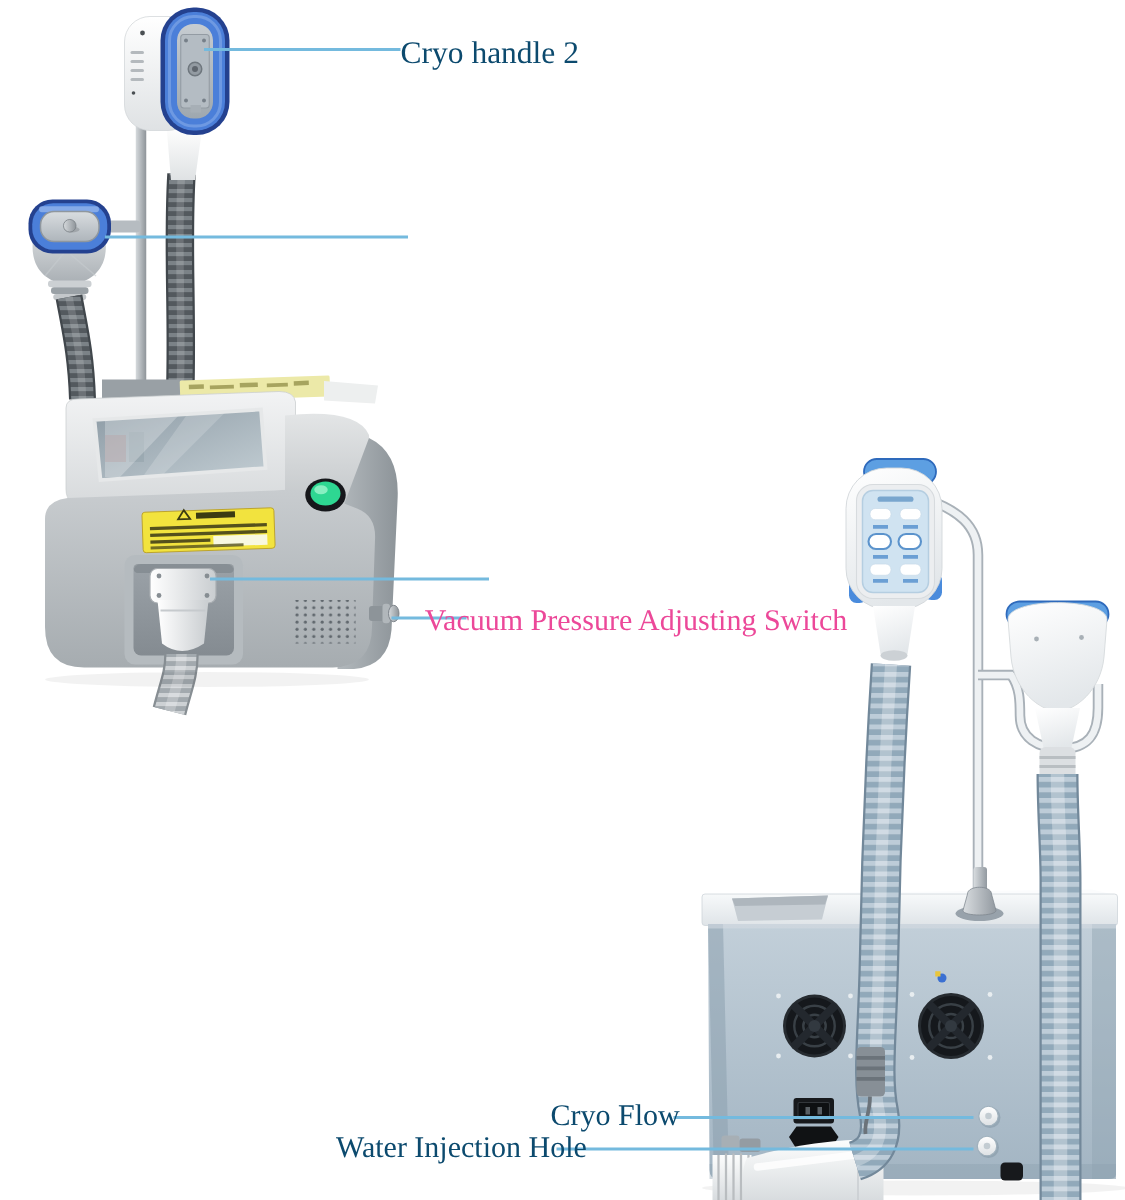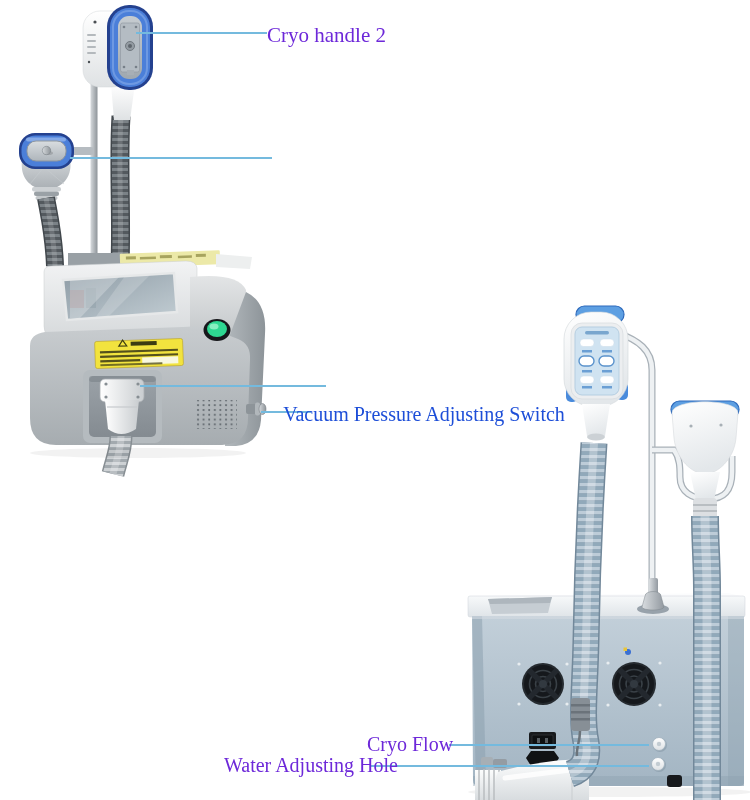--- a/index.html
+++ b/index.html
@@ -1,22 +1,22 @@
 <!DOCTYPE html>
 <html><head>
 <meta charset="utf-8">
 <style>
   html,body{margin:0;padding:0;background:#ffffff;}
   #stage{position:relative;width:750px;height:800px;background:#ffffff;overflow:hidden;
          font-family:"Liberation Serif", serif;}
   .art{position:absolute;}
-  .lbl{position:absolute;font:20px/1.25 "Liberation Serif", serif;color:#6d28d9;white-space:nowrap;}
+  .lbl{position:absolute;font:20px/1.25 "Liberation Serif", serif;color:#0c4a6e;white-space:nowrap;}
   .lbl.big{font-size:21px;}
   .vacblock{position:absolute;left:278px;top:401px;width:292px;text-align:center;
-            font:20px/27px "Liberation Serif", serif;color:#1d4ed8;}
+            font:20px/27px "Liberation Serif", serif;color:#ec4899;}
   .leader{position:absolute;height:2px;background:#74bade;}
 </style>
 </head>
 <body>
 
 <div id="stage">
 
   <svg class="art" style="left:0;top:0" width="280" height="478" viewBox="0 0 280 478">
     <defs>
       <linearGradient id="gDeck" x1="0" y1="0" x2="0" y2="1">
@@ -376,15 +376,15 @@
   <div class="leader" style="left:140px;top:385px;width:186px"></div>
   <div class="leader" style="left:261px;top:411px;width:50px"></div>
   <div class="leader" style="left:449px;top:744px;width:200px"></div>
   <div class="leader" style="left:371px;top:765px;width:278px"></div>
 
   <div class="lbl big" style="left:267px;top:22px">Cryo handle 2</div>
   <div class="vacblock">
     <div>Vacuum Pressure Adjusting Switch</div>
   </div>
   <div class="lbl" style="left:367px;top:732px">Cryo Flow</div>
-  <div class="lbl" style="left:224px;top:753px">Water Adjusting Hole</div>
+  <div class="lbl" style="left:224px;top:753px">Water Injection Hole</div>
 
 </div>
 
 </body></html>

